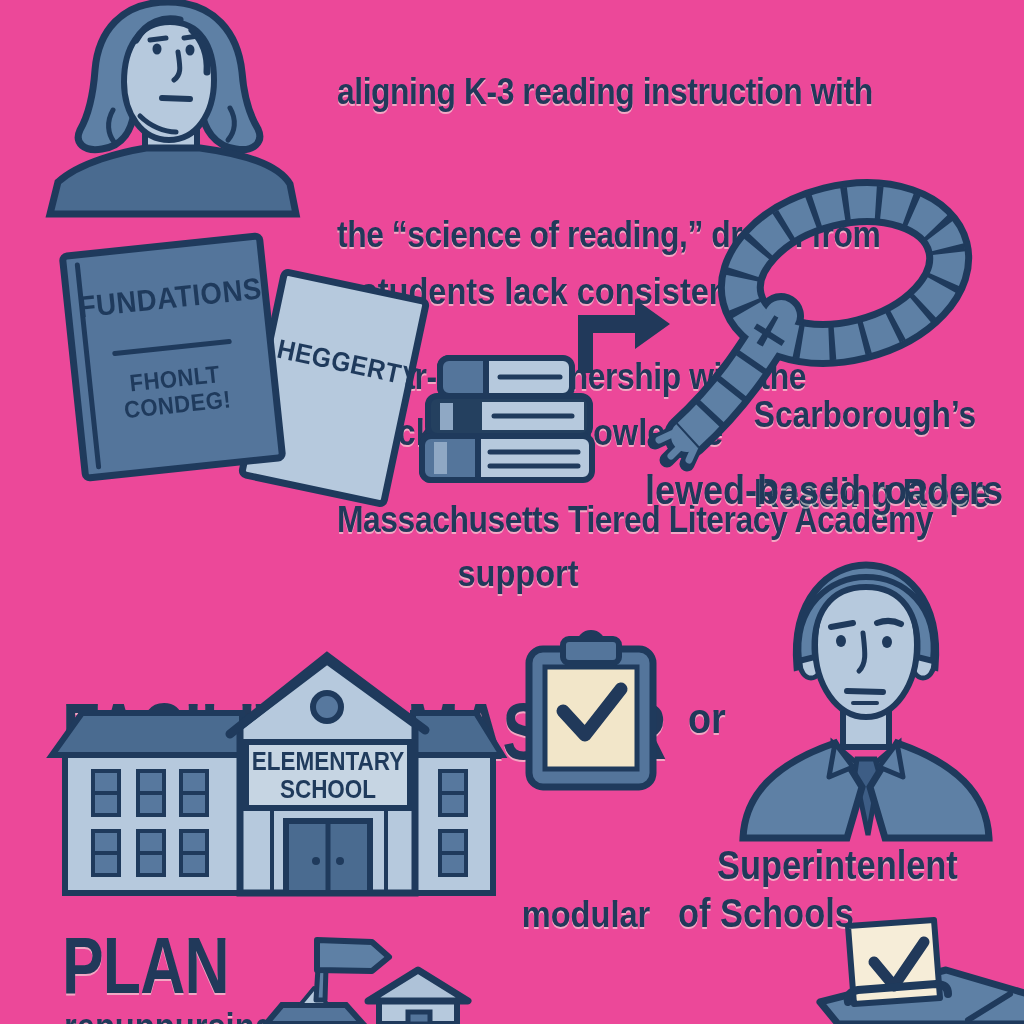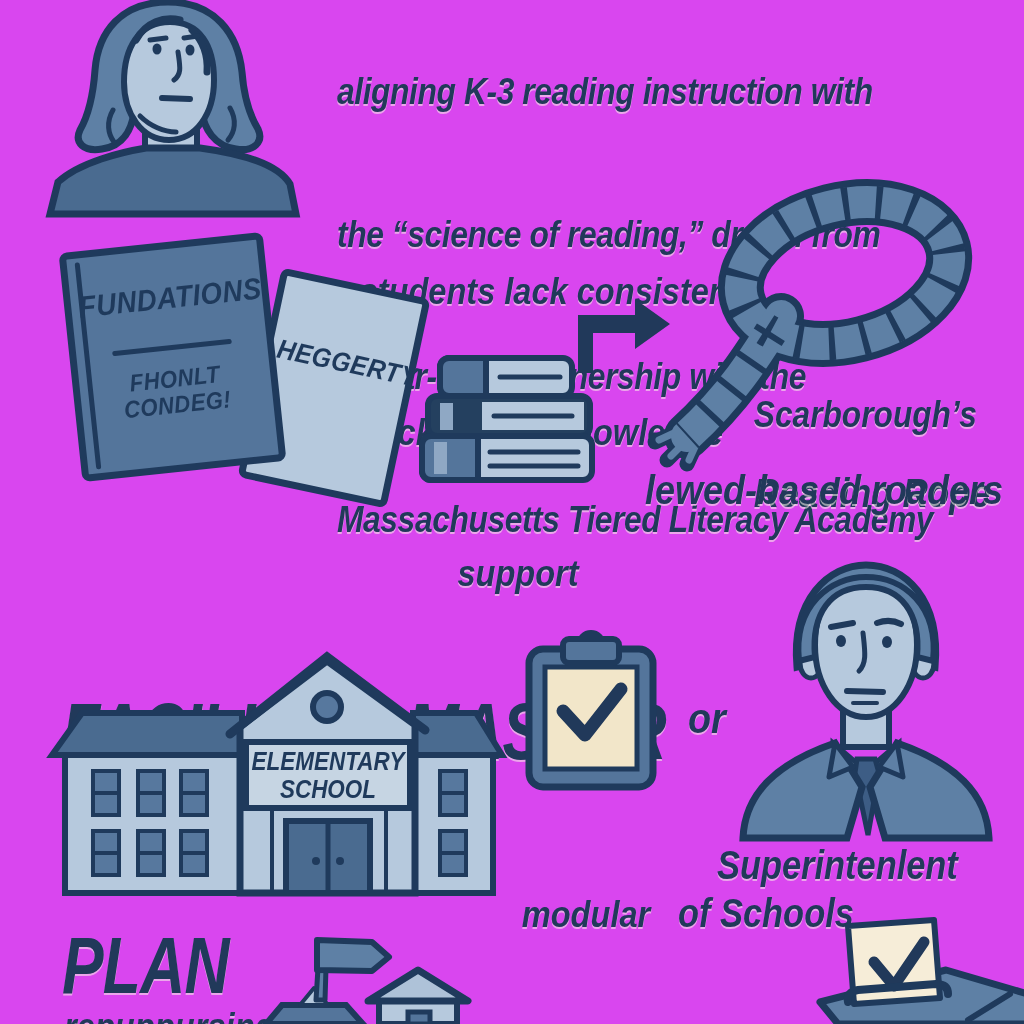--- a/index.html
+++ b/index.html
@@ -1,20 +1,20 @@
 <!DOCTYPE html>
 <html><head>
 <meta charset="utf-8">
 <style>
   html,body{margin:0;padding:0;background:#8a8a8a;}
   #canvas{
     position:relative;width:1024px;height:1024px;overflow:hidden;
-    background:#d946ef;
+    background:#ec4899;
     font-family:"Liberation Sans","DejaVu Sans",sans-serif;
-    font-weight:bold;color:#21395A;font-style:italic;
+    font-weight:bold;color:#21395A;
   }
   .txt{position:absolute;white-space:pre;color:#21395A;
        text-shadow:0 2px 0 rgba(252,246,231,.55);}
   .sx{transform:scaleX(.86);transform-origin:left top;}
   .sxc{transform:scaleX(.88);transform-origin:center top;}
   .center{text-align:center;}
   .book{position:absolute;border:7px solid #1F3A5C;border-radius:8px;
         box-sizing:border-box;}
   .book .btxt{text-align:center;letter-spacing:.5px;
         transform:scaleX(.92);transform-origin:center top;}

